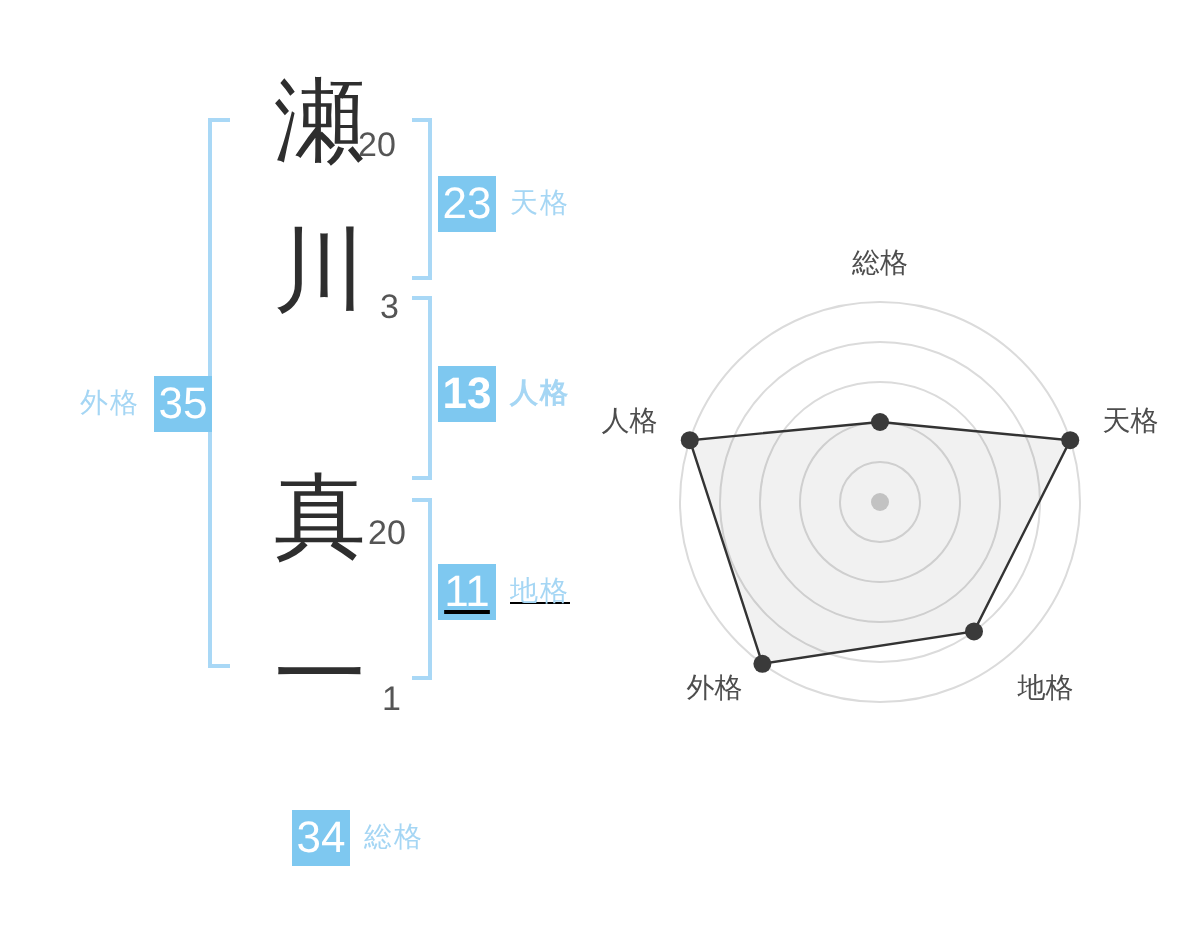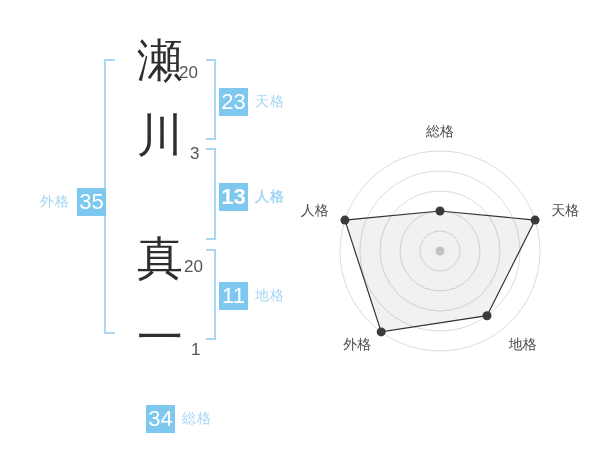--- a/index.html
+++ b/index.html
@@ -46,21 +46,21 @@
     position: absolute; display: flex; align-items: center; gap: 7px;
   }
   .score-badge {
     width: 29px; height: 28px; background: #7EC8F0; color: #ffffff;
     display: flex; align-items: center; justify-content: center;
     font-size: 22px; line-height: 1;
   }
   .score-label { font-size: 14px; color: #A5D6F4; letter-spacing: 1px; }
   .group-tenkaku { left: 219px; top: 88px; }
   .group-jinkaku { left: 219px; top: 183px; font-weight: bold; }
-  .group-chikaku { left: 219px; top: 282px; }
+  .group-chikaku { left: 219px; top: 282px; text-decoration: underline; }
   .group-gaikaku { left: 40px;  top: 188px; }
   .group-soukaku { left: 146px; top: 405px; }
 
   
   .radar-wrap { position: absolute; left: 295px; top: 115px; width: 300px; height: 250px; }
   .radar-wrap svg { display: block; }
   .radar-axis-label {
     font-family: "Liberation Sans", "DejaVu Sans", sans-serif;
     font-size: 14px; fill: #4d4d4d;
   }

